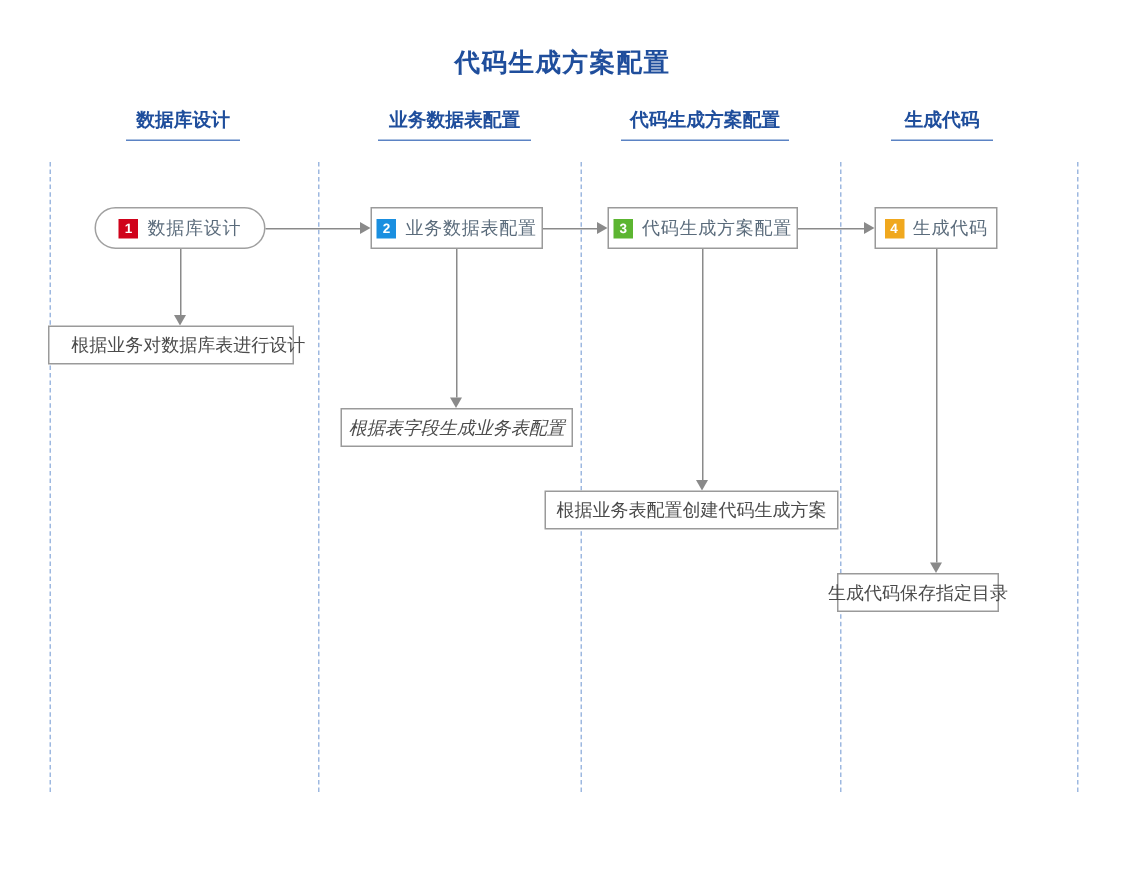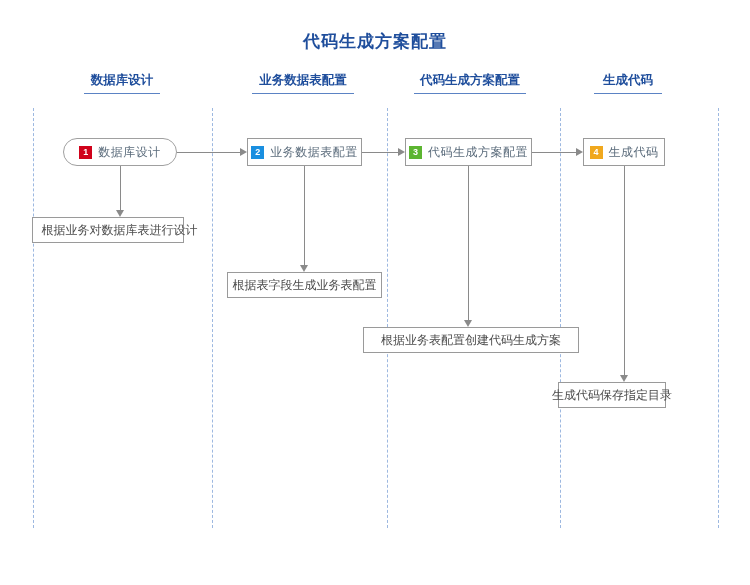--- a/index.html
+++ b/index.html
@@ -191,21 +191,21 @@
 
   <div class="conn-v" style="left:304px; top:166px; height:99px;"></div>
   <div class="arrow-down" style="left:299.5px; top:265px;"></div>
 
   <div class="conn-v" style="left:468px; top:166px; height:154px;"></div>
   <div class="arrow-down" style="left:463.5px; top:320px;"></div>
 
   <div class="conn-v" style="left:624px; top:166px; height:209px;"></div>
   <div class="arrow-down" style="left:619.5px; top:375px;"></div>
 
-  <div class="descbox" style="left:32px; top:217px; width:152px;padding-left:32px;">根据业务对数据库表进行设计</div>
-
-  <div class="descbox" style="left:227px; top:272px; width:155px;">根据表字段生成业务表配置</div>
-
-  <div class="descbox" style="left:363px; top:327px; width:216px;">根据业务表配置创建代码生成方案</div>
+  <div class="descbox" style="left:32px; top:217px; width:164px;padding-left:32px;">根据业务对数据库表进行设计</div>
+
+  <div class="descbox" style="left:227px; top:272px; width:155px;font-style:italic;">根据表字段生成业务表配置</div>
+
+  <div class="descbox" style="left:363px; top:327px; width:196px;">根据业务表配置创建代码生成方案</div>
 
   <div class="descbox" style="left:558px; top:382px; width:108px;">生成代码保存指定目录</div>
 
 </div>
 
 </body></html>

